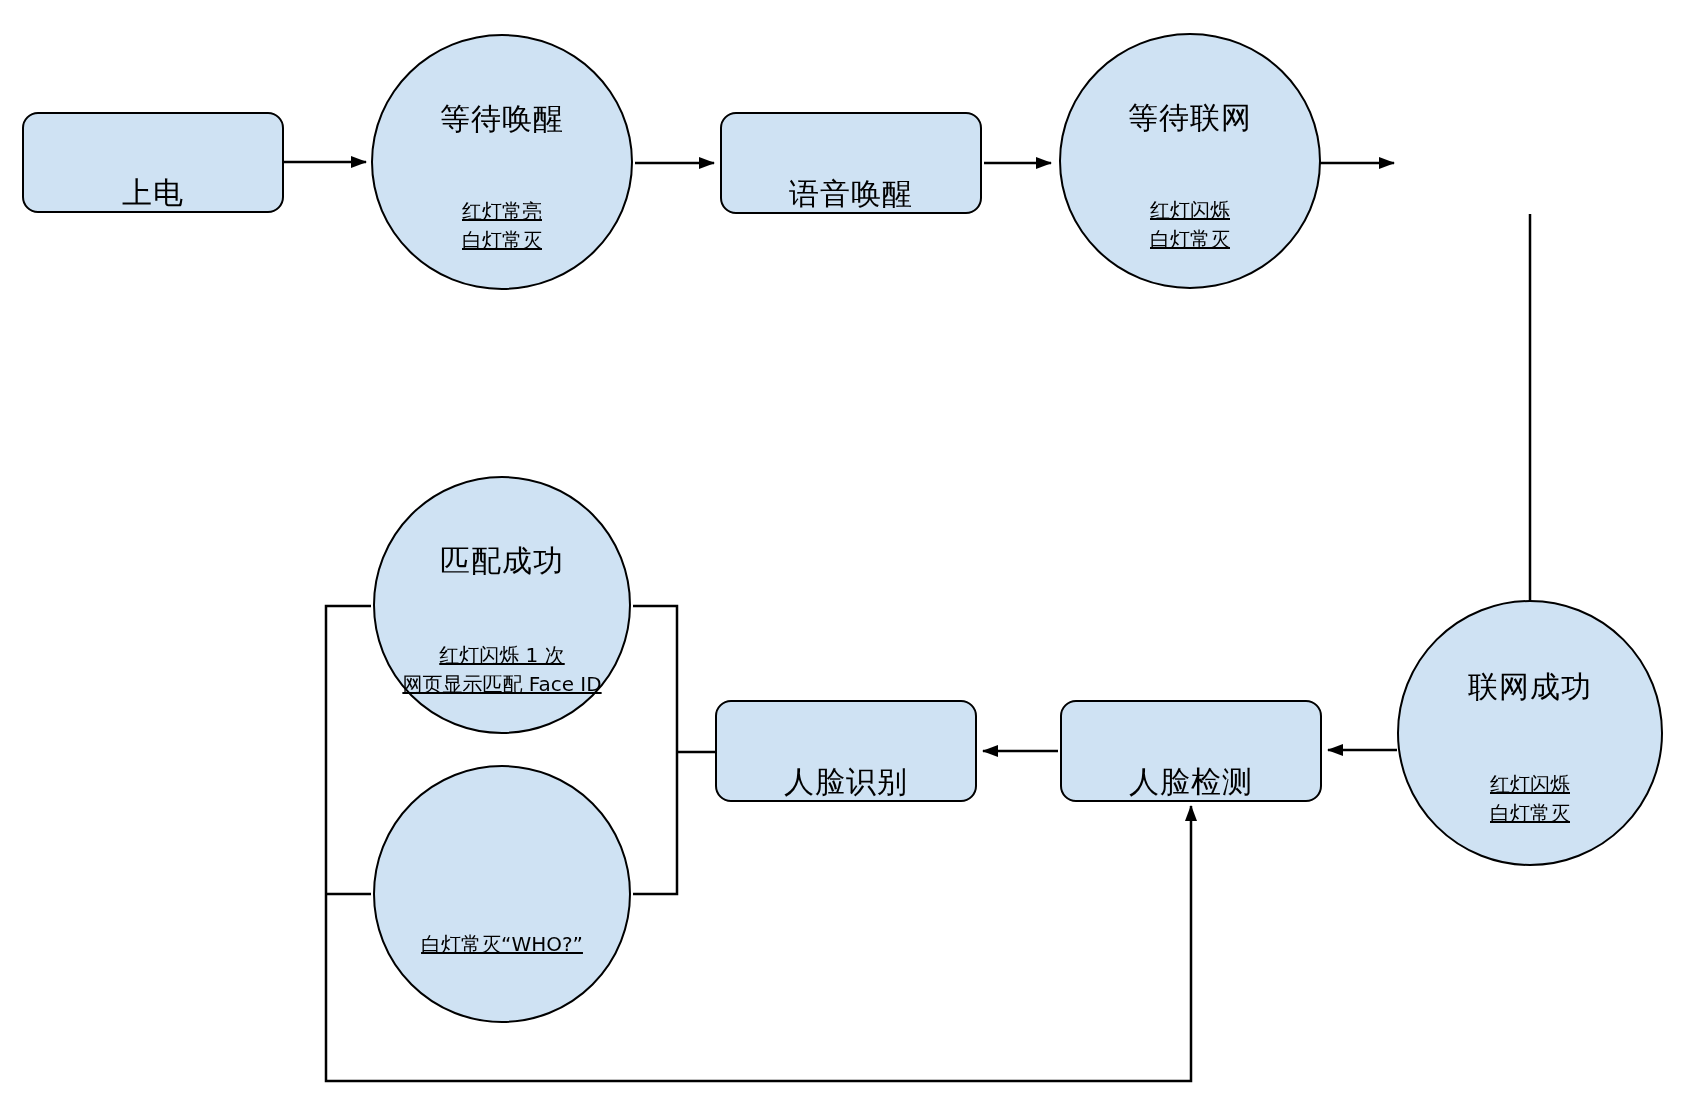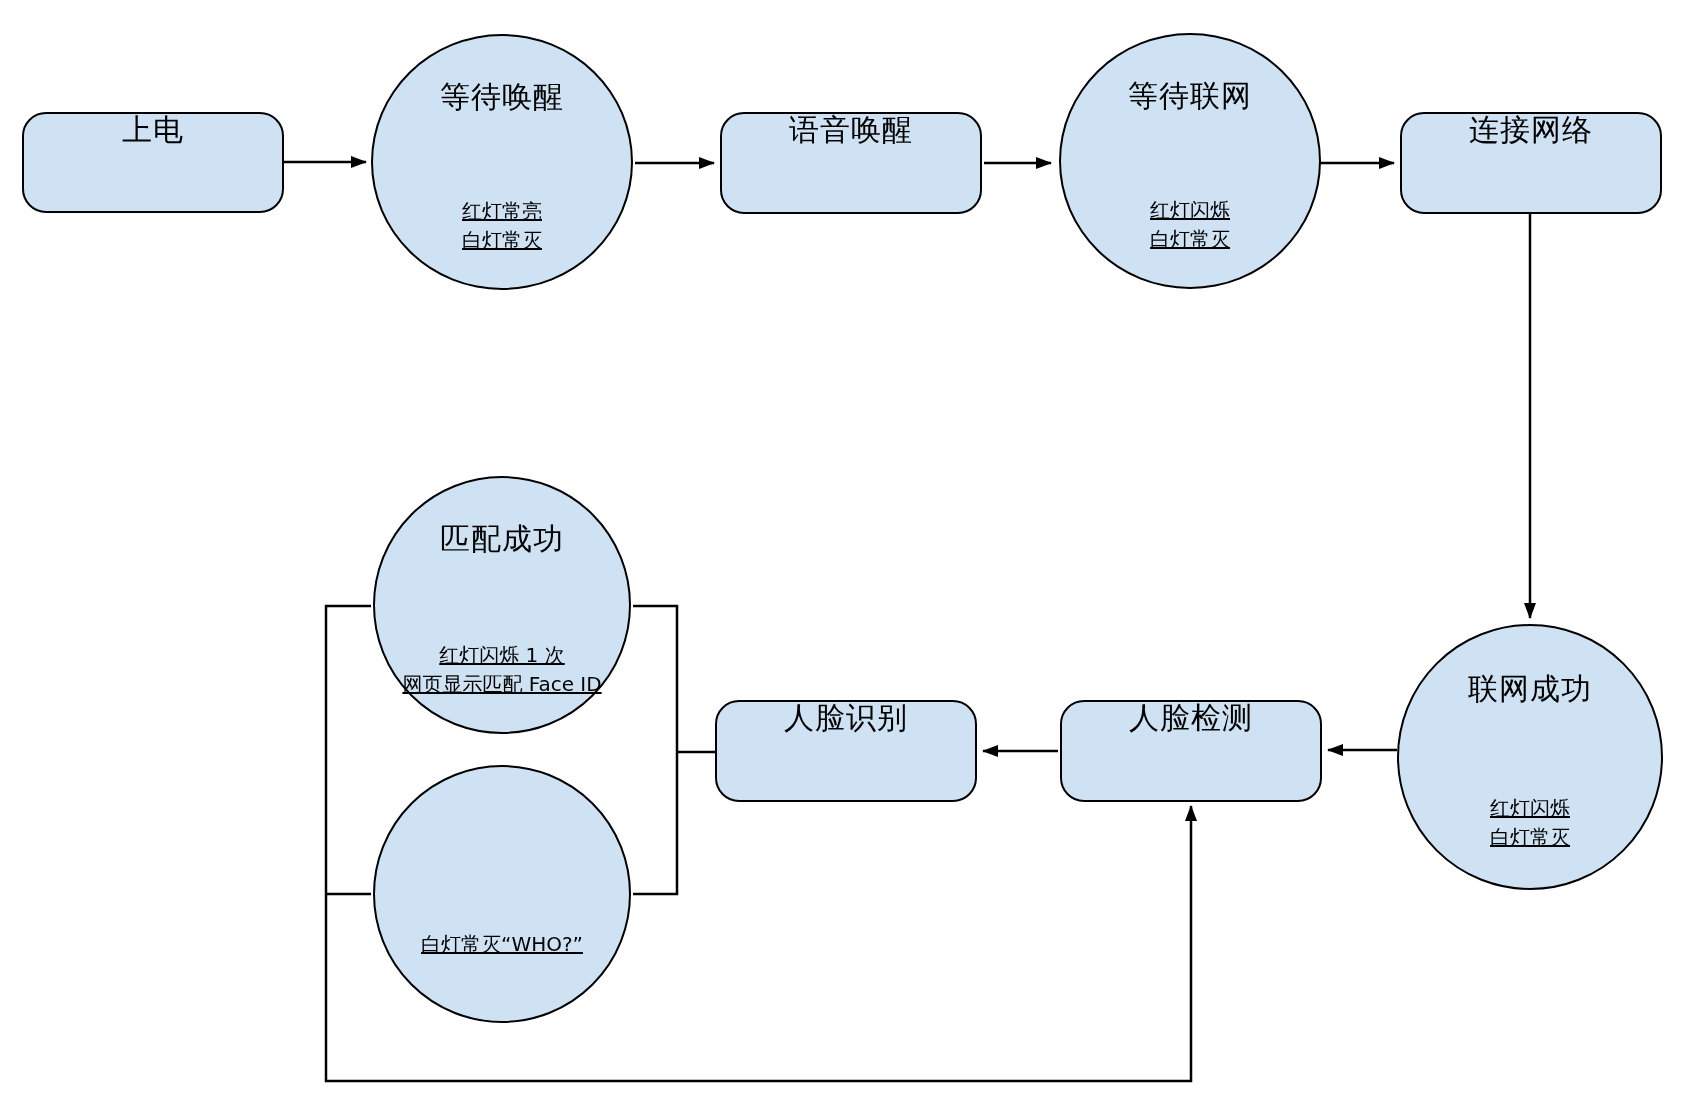--- a/index.html
+++ b/index.html
@@ -15,33 +15,34 @@
     position:absolute;left:0;top:0;width:1682px;height:1108px;
     pointer-events:none;
   }
   .node{
     position:absolute;
     background:#cfe2f3;
     border:2.5px solid #000000;
     box-sizing:border-box;
   }
   .node.box{
-    border-radius:24px;
-    display:flex;align-items:flex-start;justify-content:center;font-family:Liberation Mono, monospace;
+    border-radius:16px;
+    display:flex;align-items:flex-end;justify-content:center;
   }
   .node.circle{
     border-radius:50%;
   }
   .title{
     font-size:30px;
     line-height:1.2;
     letter-spacing:1px;
     text-align:center;
     white-space:nowrap;
     color:#000000;
+    margin-top:22px;
   }
   .circle .title{
     position:absolute;left:0;right:0;top:17%;
   }
   .circle .sub{
     position:absolute;left:0;right:0;top:64%;
     font-size:20px;
     line-height:1.45;
     text-align:center;
     white-space:nowrap;
@@ -94,25 +95,22 @@
   </div>
 
   <div class="node circle" style="left:1059px;top:33px;width:262px;height:256px">
     <div class="title">等待联网</div>
     <div class="sub">
       <div>红灯闪烁</div>
       <div>白灯常灭</div>
     </div>
   </div>
 
-  <div class="node box" style="left:1400px;top:112px;width:262px;height:102px">
-    <div class="title">连接网络</div>
-  </div>
 
-  <div class="node circle" style="left:1397px;top:624px;width:266px;height:266px">
+  <div class="node circle" style="left:1397px;top:600px;width:266px;height:266px">
     <div class="title">联网成功</div>
     <div class="sub">
       <div>红灯闪烁</div>
       <div>白灯常灭</div>
     </div>
   </div>
 
   <div class="node box" style="left:1060px;top:700px;width:262px;height:102px">
     <div class="title">人脸检测</div>
   </div>

